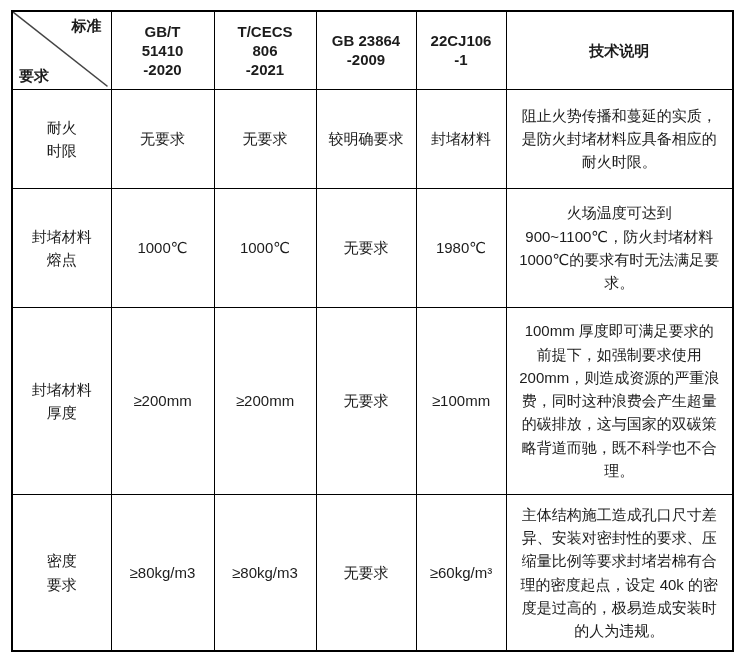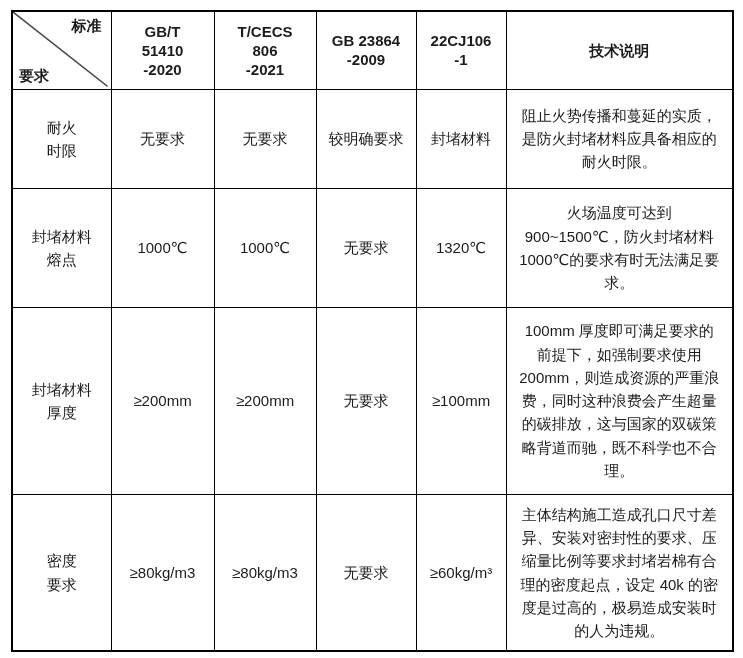--- a/index.html
+++ b/index.html
@@ -117,23 +117,23 @@
 是防火封堵材料应具备相应的
 耐火时限。</td>
     </tr>
 
     <tr style="height:119px">
       <td>封堵材料
 熔点</td>
       <td>1000℃</td>
       <td>1000℃</td>
       <td>无要求</td>
-      <td>1320℃</td>
+      <td>1980℃</td>
       <td class="note">火场温度可达到
-900~1500℃，防火封堵材料
+900~1100℃，防火封堵材料
 1000℃的要求有时无法满足要
 求。</td>
     </tr>
 
     <tr style="height:187px">
       <td>封堵材料
 厚度</td>
       <td>≥200mm</td>
       <td>≥200mm</td>
       <td>无要求</td>

